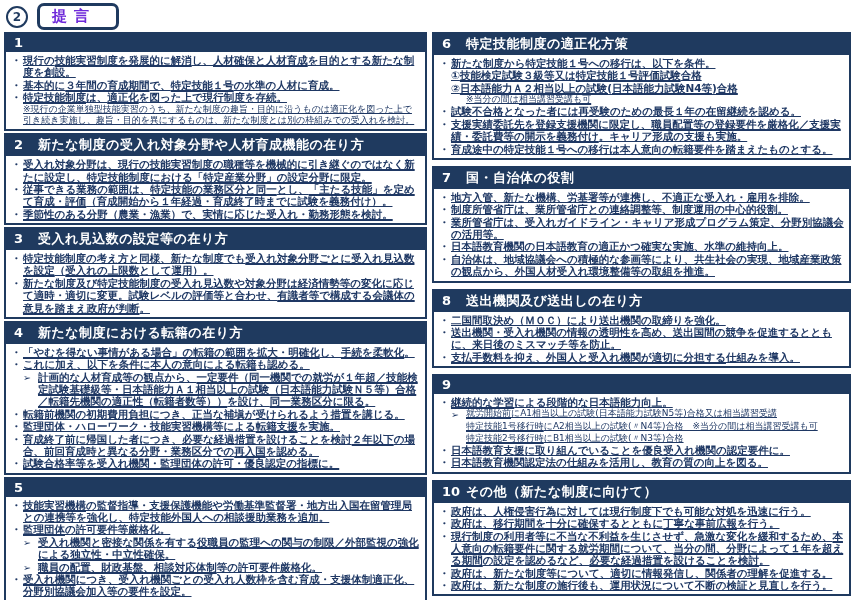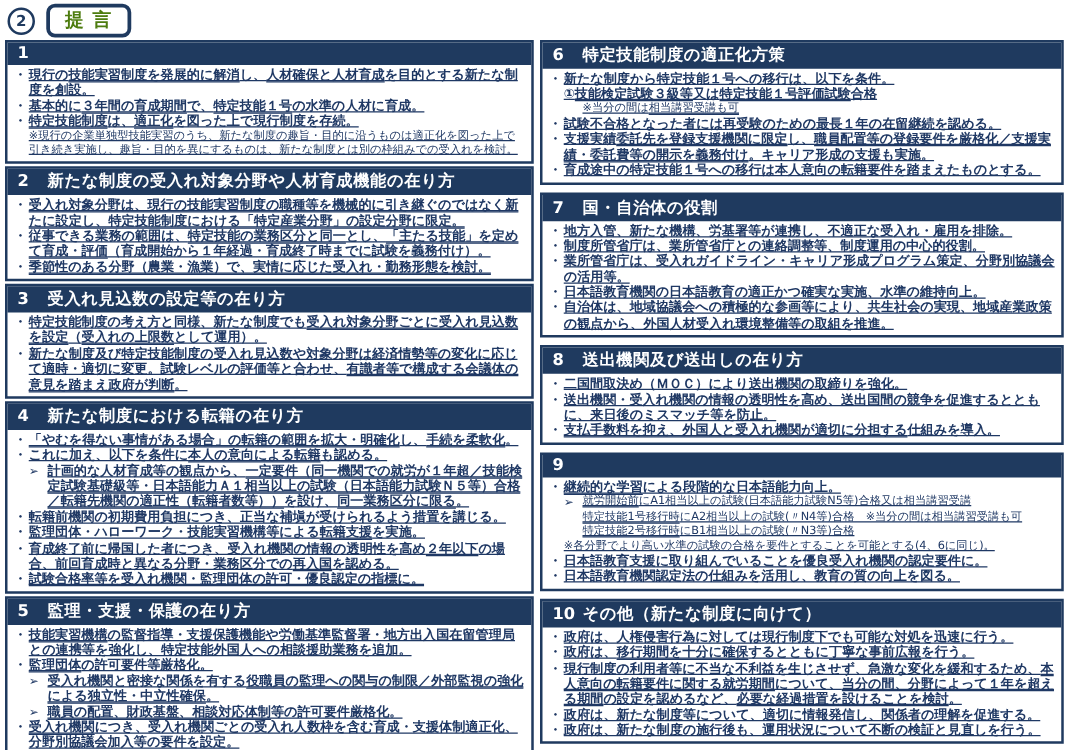--- a/index.html
+++ b/index.html
@@ -8,22 +8,22 @@
     padding:3px 4px 2px 4px;overflow:hidden;background:#ffffff;
     font-family:"DejaVu Sans",sans-serif;color:#1f3864;
   }
   .titlebar{display:flex;align-items:center;gap:9px;height:25px;margin:1px 0 3px 2px;}
   .circ{
     width:18px;height:18px;border:2px solid #1f3a5f;border-radius:50%;
     display:inline-flex;align-items:center;justify-content:center;
     font-size:12px;font-weight:700;color:#1f3a5f;
   }
   .tbox{
-    border:3px solid #1f3a5f;border-radius:7px;padding:0 6px 1px 12px;
-    font-size:15px;font-weight:800;letter-spacing:7px;line-height:20px;color:#4d7c0f;
+    border:3px solid #1f3a5f;border-radius:7px;padding:0 20px 1px 12px;
+    font-size:15px;font-weight:800;letter-spacing:7px;line-height:20px;color:#6d28d9;
   }
   .cols{display:flex;gap:5px;align-items:flex-start;}
   [data-column="left"]{width:423px;}
   [data-column="right"]{width:419px;}
   .col{display:flex;flex-direction:column;}
   .box{border:2px solid #1f3a5f;background:#ffffff;}
   [data-column="left"] .box{margin-bottom:2px;}
   [data-column="right"] .box{margin-bottom:6px;}
   .hd{display:flex;align-items:baseline;background:#1f3a5f;color:#ffffff;padding:1px 8px 2px 8px;}
   .hno{font-size:13px;font-weight:700;min-width:24px;}
@@ -127,32 +127,31 @@
             <div class="item ind0">
               <span class="mk">・</span>
               <span class="tx"><span>転籍前機関の初期費用負担につき、正当な補塡が受けられるよう措置を講じる。</span></span>
             </div>
             <div class="item ind0">
               <span class="mk">・</span>
               <span class="tx"><span>監理団体・ハローワーク・技能実習機構等による</span><u>転籍支援</u><span>を実施。</span></span>
             </div>
             <div class="item ind0">
               <span class="mk">・</span>
-              <span class="tx"><span>育成終了前に帰国した者につき、受入れ機関の情報の透明性を高め</span><u>２年以下</u><span>の場合、前回育成時と異なる分野・業務区分での</span><u>再入国</u><span>を認める。</span></span>
+              <span class="tx"><span>育成終了前に帰国した者につき、必要な経過措置を設けることを検討</span><u>２年以下</u><span>の場合、前回育成時と異なる分野・業務区分での</span><u>再入国</u><span>を認める。</span></span>
             </div>
             <div class="item ind0">
               <span class="mk">・</span>
               <span class="tx"><u>試験合格率等を受入れ機関・監理団体の許可・優良認定の指標に。</u></span>
             </div>
           </div>
         </div>
         <div class="box">
           <div class="hd">
             <span class="hno">5</span>
-            <span class="hti">監理・支援・保護の在り方</span>
           </div>
           <div class="bd">
             <div class="item ind0">
               <span class="mk">・</span>
               <span class="tx"><u>技能実習機構</u><span>の監督指導・支援保護機能や労働基準監督署・地方出入国在留管理局との連携等を強化し、特定技能外国人への相談援助業務を追加。</span></span>
             </div>
             <div class="item ind0">
               <span class="mk">・</span>
               <span class="tx"><u>監理団体</u><span>の許可要件等厳格化。</span></span>
             </div>
@@ -177,20 +176,23 @@
             <span class="hno">6</span>
             <span class="hti">特定技能制度の適正化方策</span>
           </div>
           <div class="bd">
             <div class="item ind0">
               <span class="mk">・</span>
               <span class="tx"><span>新たな制度から特定技能１号への移行は、以下を条件。</span></span>
             </div>
             <div class="item ind1">
               <span class="tx"><span>①</span><u>技能検定試験３級等</u><span>又は</span><u>特定技能１号評価試験</u><span>合格</span></span>
+            </div>
+            <div class="item ind1">
+              <span class="tx"><span>②</span><u>日本語能力Ａ２相当以上の試験(日本語能力試験N4等)合格</u></span>
             </div>
             <div class="item ind2 small">
               <span class="tx"><span>※当分の間は</span><u>相当講習受講も可</u></span>
             </div>
             <div class="item ind0">
               <span class="mk">・</span>
               <span class="tx"><span>試験不合格となった者には再受験のための最長１年の在留継続を認める。</span></span>
             </div>
             <div class="item ind0">
               <span class="mk">・</span>
@@ -261,23 +263,20 @@
             </div>
             <div class="item ind1 small">
               <span class="mk arrowmk">➢</span>
               <span class="tx"><u>就労開始前</u><span>にA1相当以上の試験(日本語能力試験N5等)合格又は相当講習受講</span></span>
             </div>
             <div class="item ind2 small">
               <span class="tx"><u>特定技能1号移行時</u><span>にA2相当以上の試験(〃N4等)合格　※当分の間は相当講習受講も可</span></span>
             </div>
             <div class="item ind2 small">
               <span class="tx"><u>特定技能2号移行時</u><span>にB1相当以上の試験(〃N3等)合格</span></span>
-            </div>
-            <div class="item ind1 small">
-              <span class="tx"><span>※各分野でより高い水準の試験の合格を要件とすることを可能とする(4、6に同じ)。</span></span>
             </div>
             <div class="item ind0">
               <span class="mk">・</span>
               <span class="tx"><span>日本語教育支援に取り組んでいることを優良受入れ機関の認定要件に。</span></span>
             </div>
             <div class="item ind0">
               <span class="mk">・</span>
               <span class="tx"><span>日本語教育機関認定法の仕組みを活用し、教育の質の向上を図る。</span></span>
             </div>
           </div>

